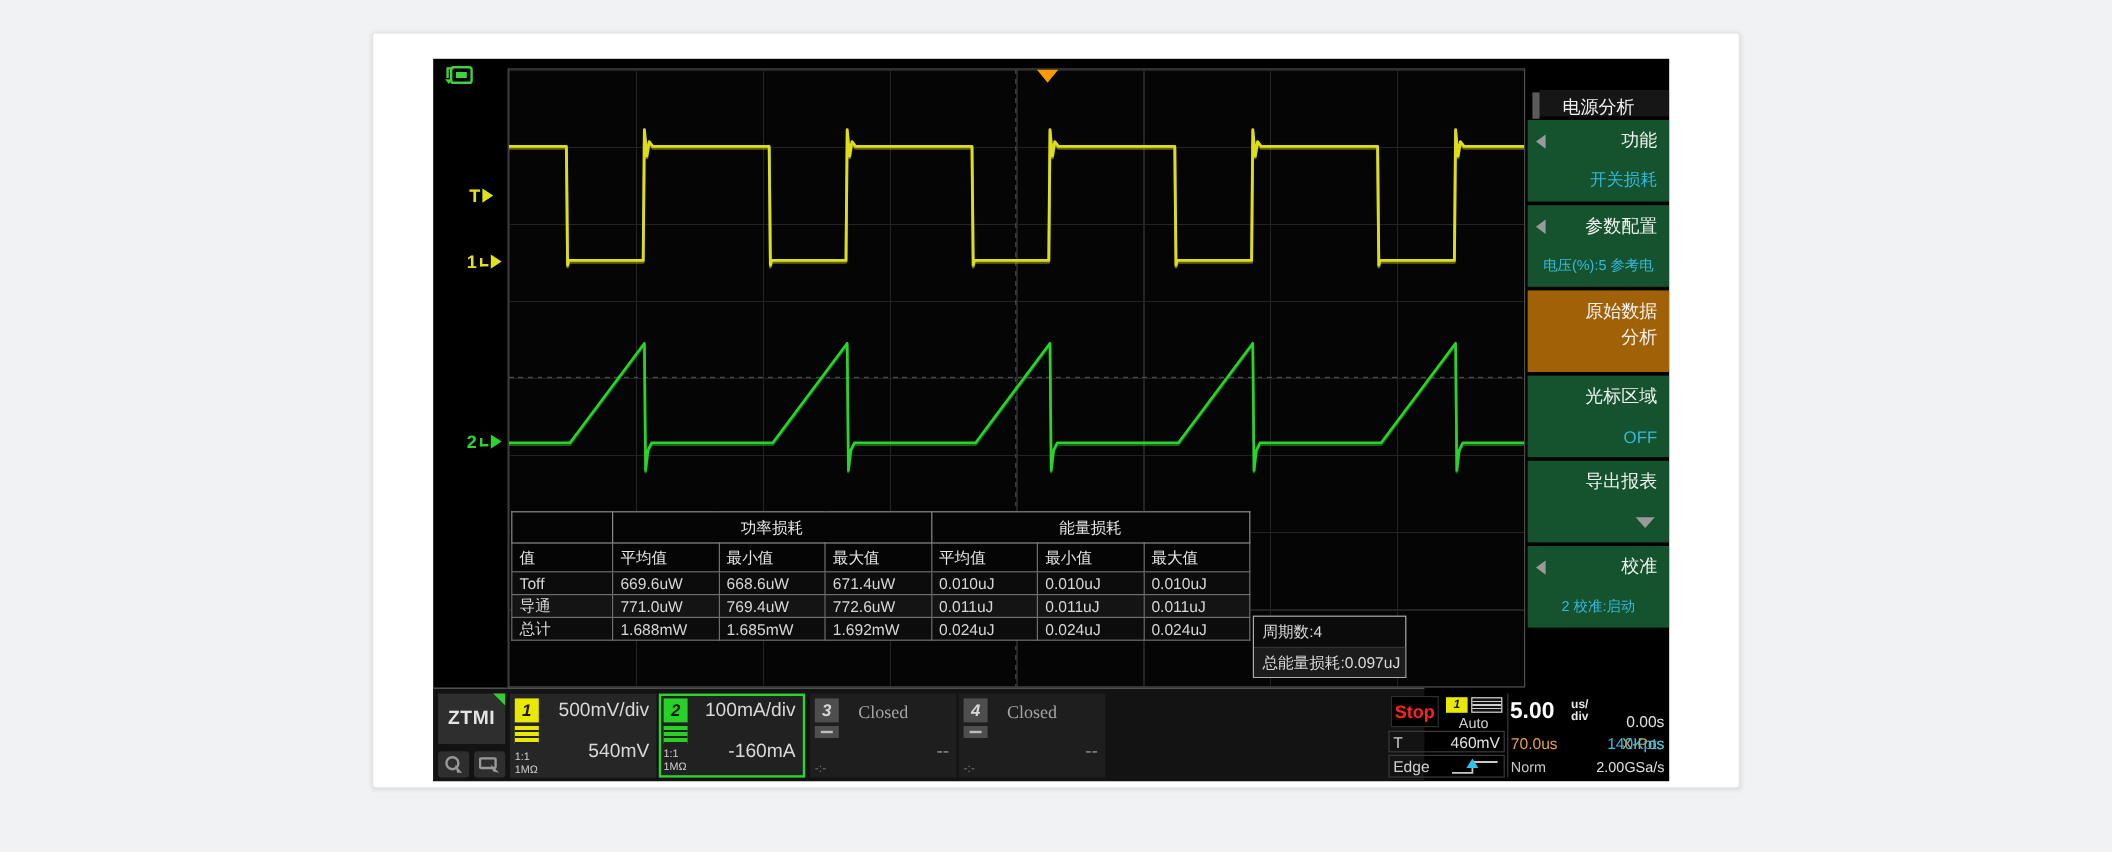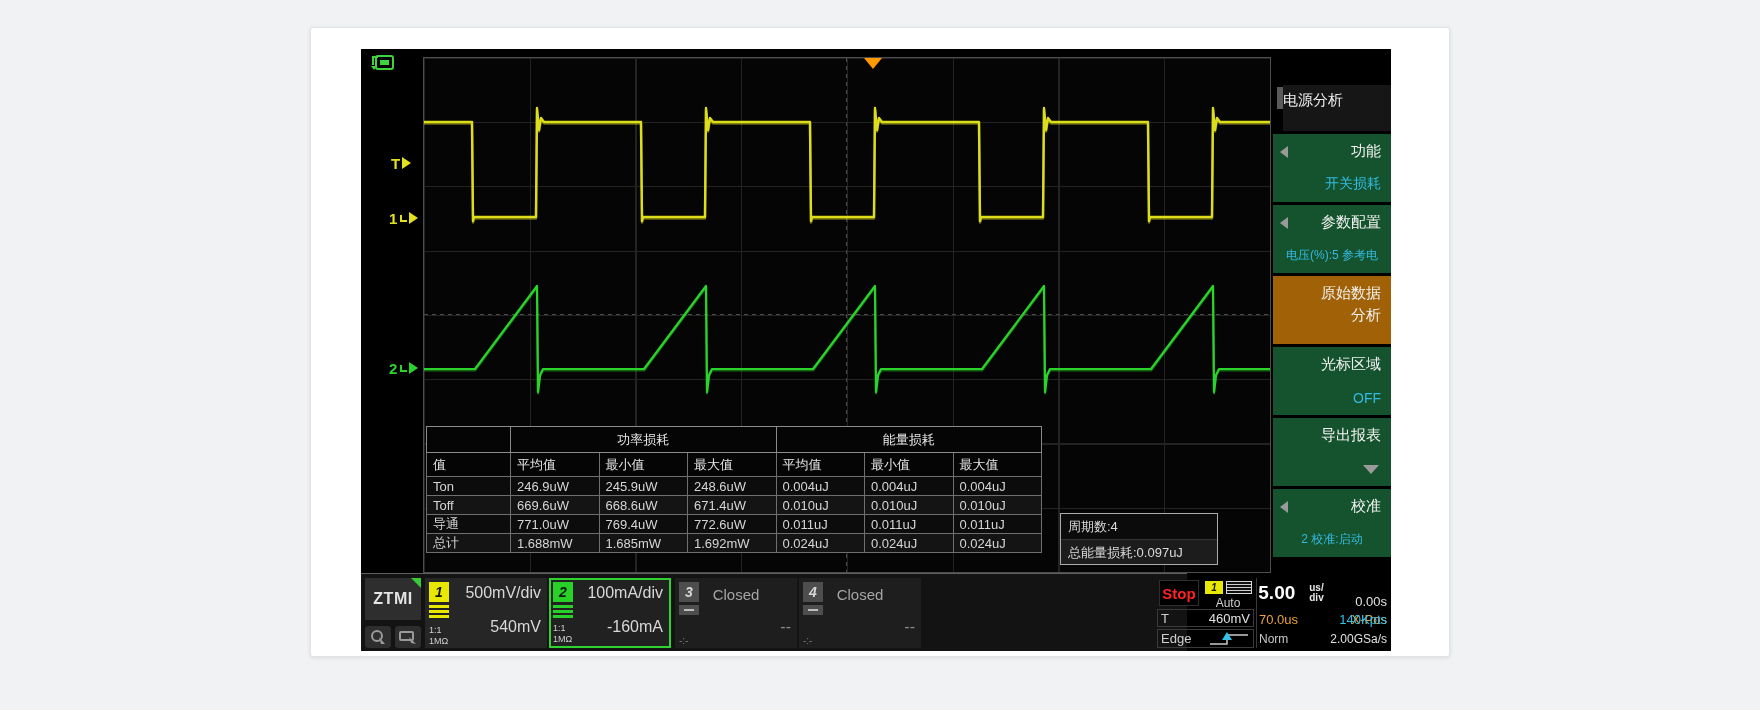--- a/index.html
+++ b/index.html
@@ -43,29 +43,29 @@
   .mtable { position:absolute; left:65px; top:377px; width:616px; border-collapse:collapse;
             font-size:13px; color:#d6d6d6; background:#050505; table-layout:fixed; }
   .mtable td, .mtable th { border:1px solid #6f6f6f; padding:0 6px; font-weight:normal;
             white-space:nowrap; overflow:hidden; text-align:left; }
   .mtable tr.grp th { height:26px; text-align:center; color:#e8e8e8; border-color:#8a8a8a; }
   .mtable tr.hdr td { height:24px; color:#e8e8e8; }
   .mtable tr.dat td { height:19px; background:#141414; }
   .mtable tr.dat:nth-child(odd) td { background:#0c0c0c; }
 
   
-  .tip { position:absolute; left:683px; top:464px; width:158px; height:52px;
-         background:#0b0b0b; border:1px solid #ababab; font-size:13px; color:#dadada;margin-left:16px; }
+  .tip { position:absolute; left:683px; top:464px; width:128px; height:52px;
+         background:#0b0b0b; border:1px solid #ababab; font-size:13px; color:#dadada; }
   .tip div { height:25px; line-height:25px; padding:0 7px; white-space:nowrap; }
   .tip .l2 { background:#1c1c1c; border-top:1px solid #333; }
 
   
   .menu { position:absolute; left:912px; top:8px; width:118px; height:516px; }
-  .menu-title { position:relative; margin:28px 0 0 10px; height:46px; background:#161616;
-      color:#f0f0f0; font-size:15px; line-height:30px; text-align:left; padding-right:10px; }
+  .menu-title { position:relative; margin:18px 0 0 10px; height:22px; background:#161616;
+      color:#f0f0f0; font-size:15px; line-height:30px; text-align:center; padding-right:10px; }
   .menu-title::before { content:""; position:absolute; left:-6px; top:2px; width:6px; height:22px; background:#5a5a5a; }
   .mi { position:relative; margin-top:3px; height:68px; background:#14532d; }
   .mi.sel { background:#a16207; }
   .mi-label { position:absolute; right:10px; top:8px; font-size:15px; color:#f2f2f2; white-space:nowrap; }
   .mi-label2 { position:absolute; right:10px; top:30px; font-size:15px; color:#f2f2f2; }
   .mi-sub { position:absolute; right:10px; bottom:9px; font-size:14px; color:#35b8e0; white-space:nowrap; }
   .mi-sub.wide { left:2px; right:2px; text-align:center; font-size:12px; overflow:hidden; }
   .mi-arrow { position:absolute; left:7px; top:12px; width:0; height:0;
       border-top:6px solid transparent; border-bottom:6px solid transparent; border-right:8px solid #9a9a9a; }
   .mi-drop { position:absolute; right:12px; bottom:12px; width:0; height:0;
@@ -91,21 +91,21 @@
   .badge.y { background:#e8e800; } .badge.g { background:#27d127; }
   .badge.gr { background:#4e4e4e; color:#d8d8d8; }
   .coupl { position:absolute; left:4px; top:27px; width:20px; height:15px;
            background-image:repeating-linear-gradient(to bottom, transparent 0 3px, #222 3px 5px); }
   .coupl.y { background-color:#e8e800; } .coupl.g { background-color:#27d127; }
   .coupl.gr { background:#4e4e4e; height:10px; }
   .coupl.gr::after { content:""; display:block; margin:4px auto 0; width:10px; height:2px; background:#bdbdbd; }
   .probe { position:absolute; left:4px; bottom:2px; font-size:9px; line-height:1.15; color:#cfcfcf; }
   .probe.dim { color:#7a7a7a; font-size:10px; }
   .scaleTx { position:absolute; right:6px; top:6px; font-size:16px; color:#d8d8d8; }
-  .scaleTx.dim { left:0; right:0; text-align:center; color:#a5a5a5; font-size:15px; }
+  .scaleTx.dim { left:0; right:0; text-align:center; color:#a5a5a5; font-size:15px;font-family:Liberation Serif, serif; }
   .offsTx { position:absolute; right:6px; top:40px; font-size:16px; color:#d8d8d8; }
   .offsTx.dim { color:#8a8a8a; }
 
   .stopbox { position:absolute; left:798px; top:6px; width:40px; height:26px; background:#000;
              border:1px solid #2e2e2e; color:#f22; font-weight:bold; font-size:15px;
              display:flex; align-items:center; justify-content:center; }
   .tbadge { position:absolute; left:844px; top:7px; width:18px; height:13px; background:#e8e800;
             color:#161616; font-size:10px; font-weight:bold; font-style:italic; text-align:center; line-height:13px; }
   .tcoup { position:absolute; left:865px; top:7px; width:26px; height:13px; border:1px solid #d8d8d8;
            background-image:repeating-linear-gradient(to bottom, transparent 0 2px, #cfcfcf 2px 3px); background-color:#111; }
@@ -189,29 +189,20 @@
       <tr class="hdr">
         <td>值</td>
         <td>平均值</td>
         <td>最小值</td>
         <td>最大值</td>
         <td>平均值</td>
         <td>最小值</td>
         <td>最大值</td>
       </tr>
       <tr class="dat">
-        <td>Ton</td>
-        <td>246.9uW</td>
-        <td>245.9uW</td>
-        <td>248.6uW</td>
-        <td>0.004uJ</td>
-        <td>0.004uJ</td>
-        <td>0.004uJ</td>
-      </tr>
-      <tr class="dat">
         <td>Toff</td>
         <td>669.6uW</td>
         <td>668.6uW</td>
         <td>671.4uW</td>
         <td>0.010uJ</td>
         <td>0.010uJ</td>
         <td>0.010uJ</td>
       </tr>
       <tr class="dat">
         <td>导通</td>

